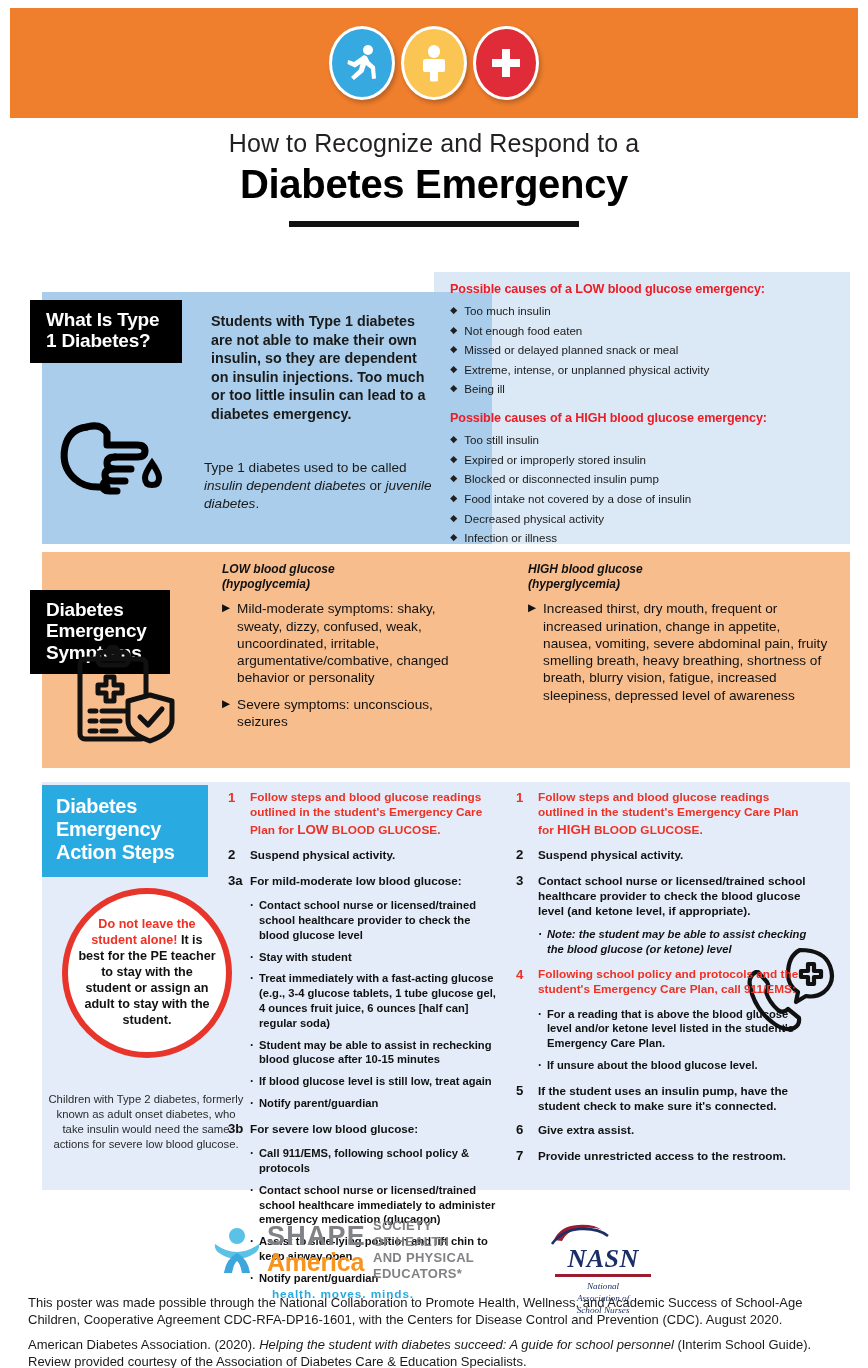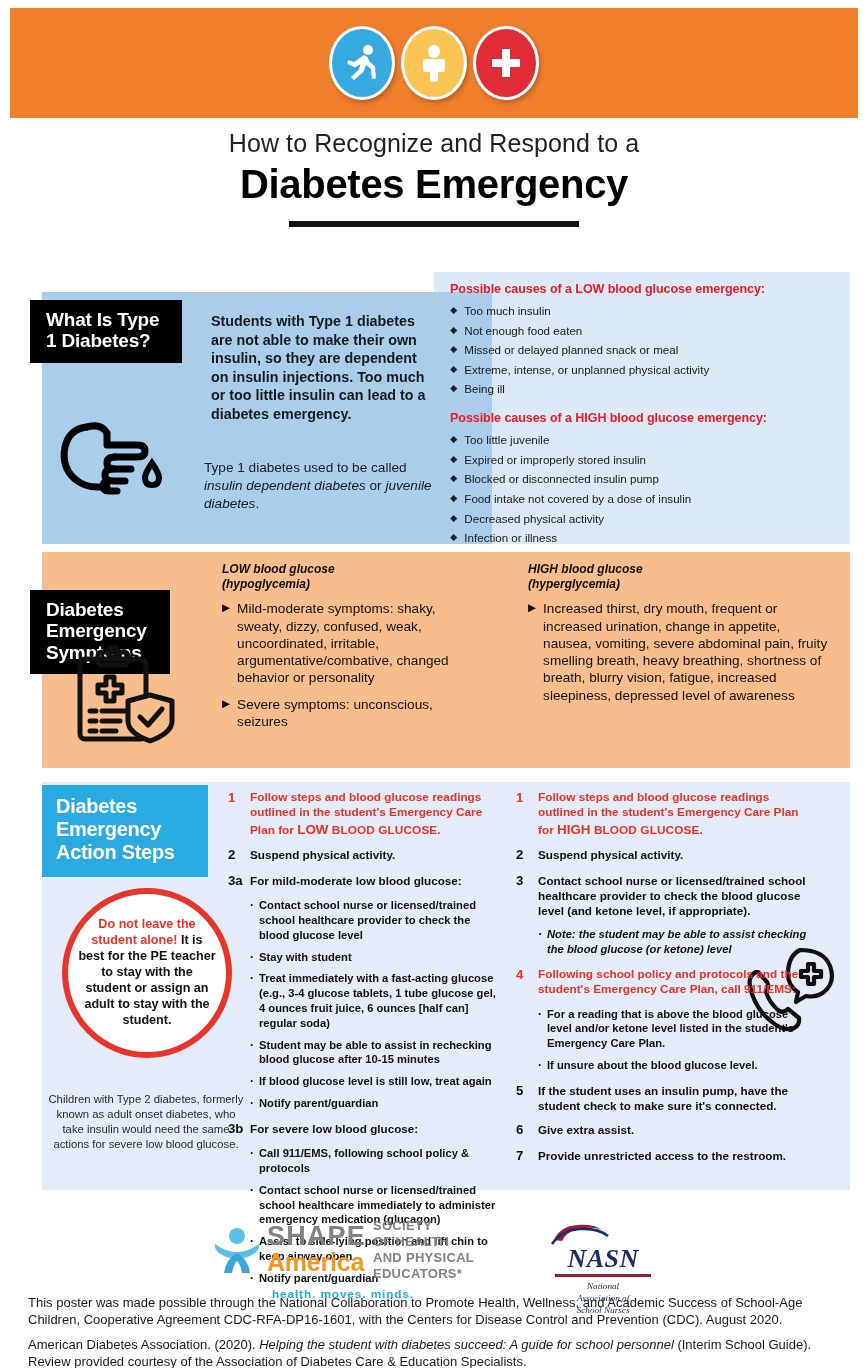--- a/index.html
+++ b/index.html
@@ -316,21 +316,21 @@
         </div>
         <div class="cause-li">
           <div class="dia">◆</div>
           <div>Being ill</div>
         </div>
       </div>
     <div class="cause-head second">Possible causes of a HIGH blood glucose emergency:</div>
     <div id="causes-high-list">
         <div class="cause-li">
           <div class="dia">◆</div>
-          <div>Too little juvenile</div>
+          <div>Too still insulin</div>
         </div>
         <div class="cause-li">
           <div class="dia">◆</div>
           <div>Expired or improperly stored insulin</div>
         </div>
         <div class="cause-li">
           <div class="dia">◆</div>
           <div>Blocked or disconnected insulin pump</div>
         </div>
         <div class="cause-li">

